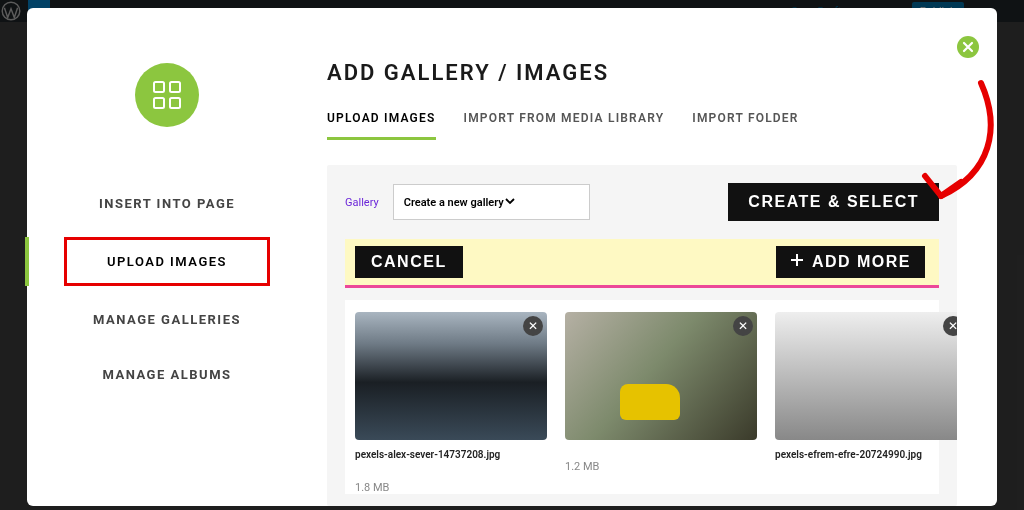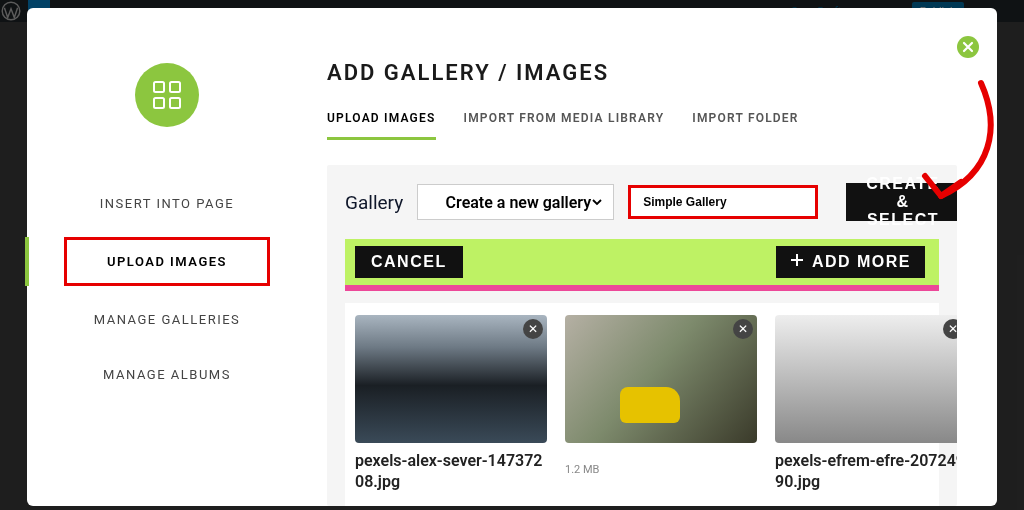--- a/index.html
+++ b/index.html
@@ -13,50 +13,50 @@
   .overlay{position:absolute;top:0;left:0;right:0;bottom:0;background:rgba(0,0,0,.55);display:flex;align-items:flex-start;justify-content:center;padding-top:8px}
   .modal{width:970px;height:498px;background:#fff;border-radius:6px;display:flex;position:relative}
 
   .close{position:absolute;top:28px;right:18px;width:22px;height:22px;border-radius:50%;background:#8cc63f;display:flex;align-items:center;justify-content:center;cursor:pointer}
   .close svg{width:12px;height:12px}
 
   .sidebar{width:280px;padding-top:55px;display:flex;flex-direction:column;align-items:center}
   .logo{width:64px;height:64px;border-radius:50%;background:#8cc63f;display:flex;align-items:center;justify-content:center;margin-bottom:55px}
   .logo-grid{display:grid;grid-template-columns:repeat(2,12px);grid-template-rows:repeat(2,12px);gap:4px}
   .logo-grid span{border:2px solid #fff;border-radius:2.5px}
-  .side-item{font-size:13px;letter-spacing:1.5px;color:#444;padding:14px 0;text-align:center;width:200px;font-weight:400}
+  .side-item{font-size:13px;letter-spacing:1.5px;color:#444;padding:14px 0;text-align:center;width:200px;font-weight:700}
   .side-item.active{border:3px solid #e60000;color:#000;font-weight:600;position:relative}
   .side-item.active::before{content:"";position:absolute;left:-42px;top:-3px;bottom:-3px;width:4px;background:#8cc63f}
   .side-gap{height:12px}
 
   .main{flex:1;padding:52px 40px 0 20px;display:flex;flex-direction:column;min-width:0}
   .title{font-size:22px;letter-spacing:2px;font-weight:600;color:#1a1a1a;margin-bottom:26px}
   .tabs{display:flex;gap:28px;border-bottom:1px solid transparent;margin-bottom:24px}
   .tab{font-size:12px;letter-spacing:1.2px;font-weight:600;color:#555;padding-bottom:12px;cursor:pointer}
   .tab.active{color:#000;border-bottom:3px solid #8cc63f}
 
   .panel{background:#f5f5f5;padding:18px;border-radius:2px;flex:1;overflow:hidden}
 
   .row1{display:flex;align-items:center;gap:14px;margin-bottom:18px}
-  .lbl{font-size:19px;color:#0f172a}
-  .select{background:#fff;border:1px solid #ccc;height:34px;flex:0 0 175px;display:flex;align-items:center;justify-content:flex-end;padding:0 10px;font-size:16px;font-weight:600;cursor:pointer}
+  .lbl{font-size:11px;color:#6d28d9}
+  .select{background:#fff;border:1px solid #ccc;height:34px;flex:0 0 175px;display:flex;align-items:center;justify-content:flex-start;padding:0 10px;font-size:11px;font-weight:600;cursor:pointer}
   .input{background:#fff;border:3px solid #e60000;height:34px;flex:0 0 140px;padding:0 12px;font-size:12px;font-weight:600;outline:none;box-sizing:border-box}
   .spacer{flex:1}
   .btn-black{background:#111;color:#fff;font-size:16px;letter-spacing:1.5px;font-weight:600;height:38px;padding:0 20px;display:flex;align-items:center;gap:8px;cursor:pointer;border:none}
 
-  .row2{background:#bef264;display:flex;align-items:center;height:46px;padding:0;justify-content:space-between;border-bottom:6px solid #ec4899}
+  .row2{background:#fef9c3;display:flex;align-items:center;height:46px;padding:0;justify-content:space-between;border-bottom:3px solid #ec4899}
   .row2 .btn-black.sm{height:32px;margin-left:10px;padding:0 16px}
   .status{font-size:13px;color:#666;flex:1;text-align:center}
   .row2 .btn-black.add{height:32px;margin-right:14px;padding:0 14px}
 
   .files{display:flex;gap:18px;margin-top:12px;background:#fff;padding:12px 10px 0}
   .file{width:192px;display:flex;flex-direction:column;position:relative}
   .thumb{width:192px;height:128px;border-radius:4px;background:#ccc;position:relative;overflow:hidden}
   .remove{position:absolute;top:4px;right:4px;width:20px;height:20px;background:#444;border-radius:50%;color:#fff;display:flex;align-items:center;justify-content:center;font-size:12px;cursor:pointer}
-  .fname{font-size:16px;font-weight:600;margin-top:8px;color:#222;word-break:break-all;line-height:1.3}
+  .fname{font-size:10px;font-weight:600;margin-top:8px;color:#222;word-break:break-all;line-height:1.3}
   .fsize{font-size:11px;color:#888;margin-top:20px}
 
   .cave{background:linear-gradient(to bottom,#a9b5c0 0%,#6e7a85 25%,#1a1f24 55%,#3a4a58 100%)}
   .scooter{background:linear-gradient(130deg,#b5b0a4 0%,#7d8a6c 45%,#3a3a2a 100%)}
   .scooter::after{content:"";position:absolute;bottom:20px;left:55px;width:60px;height:36px;background:#e6c200;border-radius:8px 14px 6px 6px}
   .street{background:linear-gradient(to bottom,#eee 0%,#bbb 50%,#888 100%)}
 
   .arrow{position:absolute;top:70px;right:-4px;pointer-events:none}
   .arrow svg{width:90px;height:140px;overflow:visible}
 </style>
@@ -123,21 +123,20 @@
         <div class="row1">
           <span class="lbl">Gallery</span>
           <div class="select">
             <span>Create a new gallery</span>
             <span>
               <svg width="12" height="12" viewBox="0 0 12 12">
                   <path d="M2 4l4 4 4-4" fill="none" stroke="#000" stroke-width="1.8"></path>
                 </svg>
             </span>
           </div>
-          <input class="input" value="Simple Gallery" style="">
           <div class="spacer"></div>
           <button class="btn-black">CREATE &amp; SELECT</button>
         </div>
 
         <div class="row2">
           <button class="btn-black sm">CANCEL</button>
           <button class="btn-black add">
             <span>
               <svg width="14" height="14" viewBox="0 0 14 14">
                   <path d="M7 1v12M1 7h12" stroke="#fff" stroke-width="2"></path>

